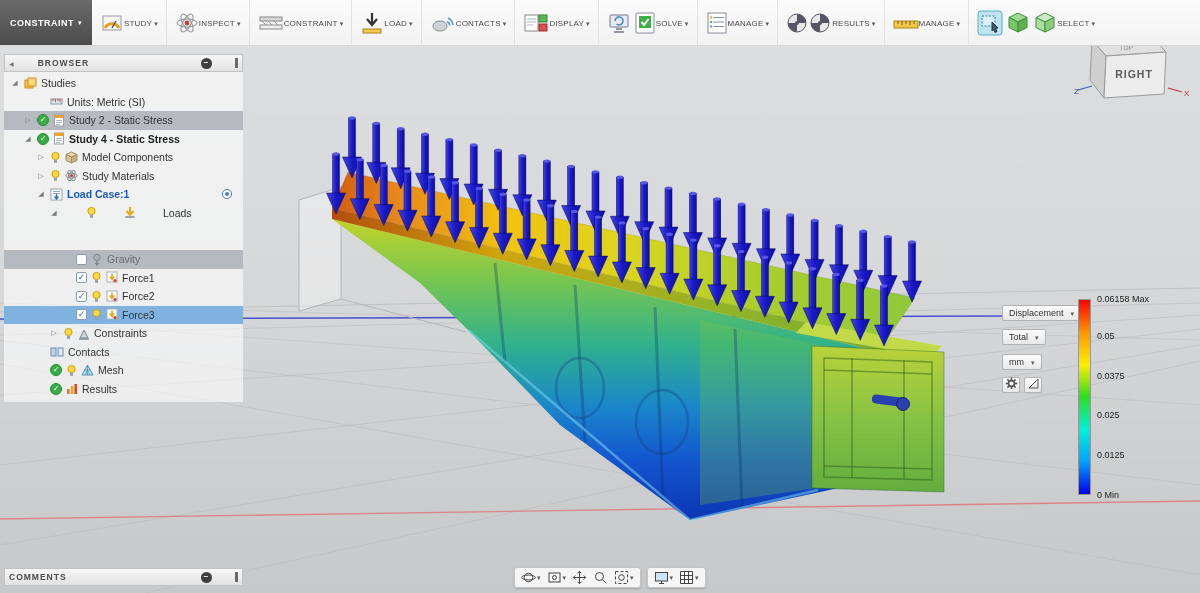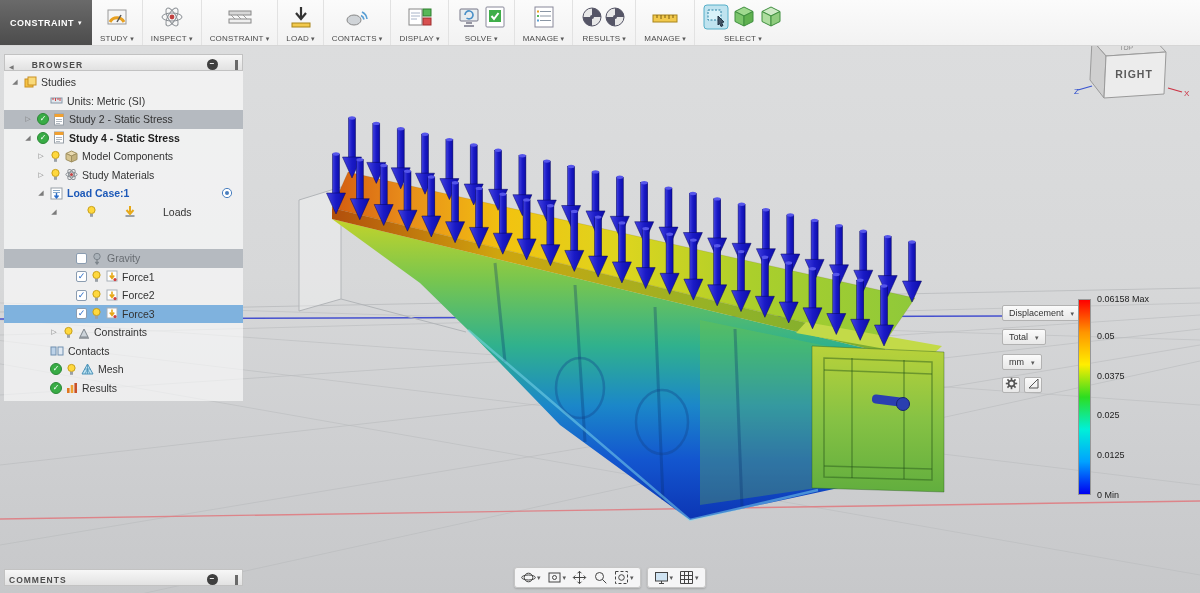--- a/index.html
+++ b/index.html
@@ -3,33 +3,33 @@
 <meta charset="utf-8">
 <style>
   *{box-sizing:border-box;margin:0;padding:0;}
   html,body{width:1200px;height:593px;overflow:hidden;}
   body{font-family:"Liberation Sans","DejaVu Sans",sans-serif;}
   #app{position:relative;width:1200px;height:593px;background:#fff;overflow:hidden;}
 
   
   #topbar{position:absolute;top:0;left:0;right:0;height:46px;background:linear-gradient(#fbfbfb,#f2f2f2);border-bottom:1px solid #d6d6d6;display:flex;align-items:stretch;z-index:6;}
   #workspace-btn{width:92px;background:linear-gradient(#6a6a6a,#4c4c4c);color:#fff;font-size:9px;font-weight:bold;letter-spacing:.5px;display:flex;align-items:center;justify-content:center;gap:4px;cursor:pointer;}
-  .tb-group{display:flex;flex-direction:column;align-items:center;justify-content:space-between;padding:3px 8px 2px;border-right:1px solid #e2e2e2;cursor:pointer;}
+  .tb-group{display:flex;flex-direction:row;align-items:center;justify-content:space-between;padding:3px 8px 2px;border-right:1px solid #e2e2e2;cursor:pointer;}
   .tb-icons{display:flex;align-items:center;gap:3px;height:27px;}
   .tb-ic{display:inline-flex;align-items:center;}
   .tb-label{display:flex;align-items:center;gap:2px;font-size:8px;color:#4a4a4a;letter-spacing:.2px;white-space:nowrap;}
   .caret{font-size:7px;color:#5a5a5a;line-height:1;}
 
   
   #vp-bg{position:absolute;left:0;top:46px;right:0;bottom:0;background:linear-gradient(180deg,#dcddde 0%,#d7d8d9 42%,#cfd0d2 70%,#c7c8ca 100%);z-index:0;}
   #scene{position:absolute;left:0;top:0;z-index:1;}
 
   
   .panel{position:absolute;width:239px;z-index:4;}
-  .panel-header{height:17px;background:linear-gradient(#f7f7f7,#e2e2e2);border:1px solid #c2c2c2;display:flex;align-items:flex-end;gap:17px;padding:0 4px;font-size:8.5px;color:#4c4c4c;letter-spacing:1px;font-weight:bold;}
+  .panel-header{height:17px;background:linear-gradient(#f7f7f7,#e2e2e2);border:1px solid #c2c2c2;display:flex;align-items:center;gap:23px;padding:8px 4px;font-size:8.5px;color:#4c4c4c;letter-spacing:1px;font-weight:bold;}
   .hdr-arrow{font-size:6px;color:#777;}
   .hdr-spacer{flex:1;}
   .hdr-circle{width:11px;height:11px;border-radius:50%;background:#3f3f3f;color:#fff;font-size:8px;line-height:10px;text-align:center;cursor:pointer;flex:none;}
   .hdr-tick{width:3px;height:10px;background:#6a6a6a;flex:none;}
   #browser-panel{left:4px;top:54px;}
   #tree{background:rgba(255,255,255,.6);padding:2px 0 4px;}
   .trow{display:flex;align-items:center;height:18.5px;gap:4px;font-size:10.5px;color:#333;cursor:default;white-space:nowrap;}
   .trow.sel-gray{background:#b5bac0;}
   .trow.sel-blue{background:#7fb2de;}
   .trow.bold .tlabel{font-weight:bold;color:#1e1e1e;}

